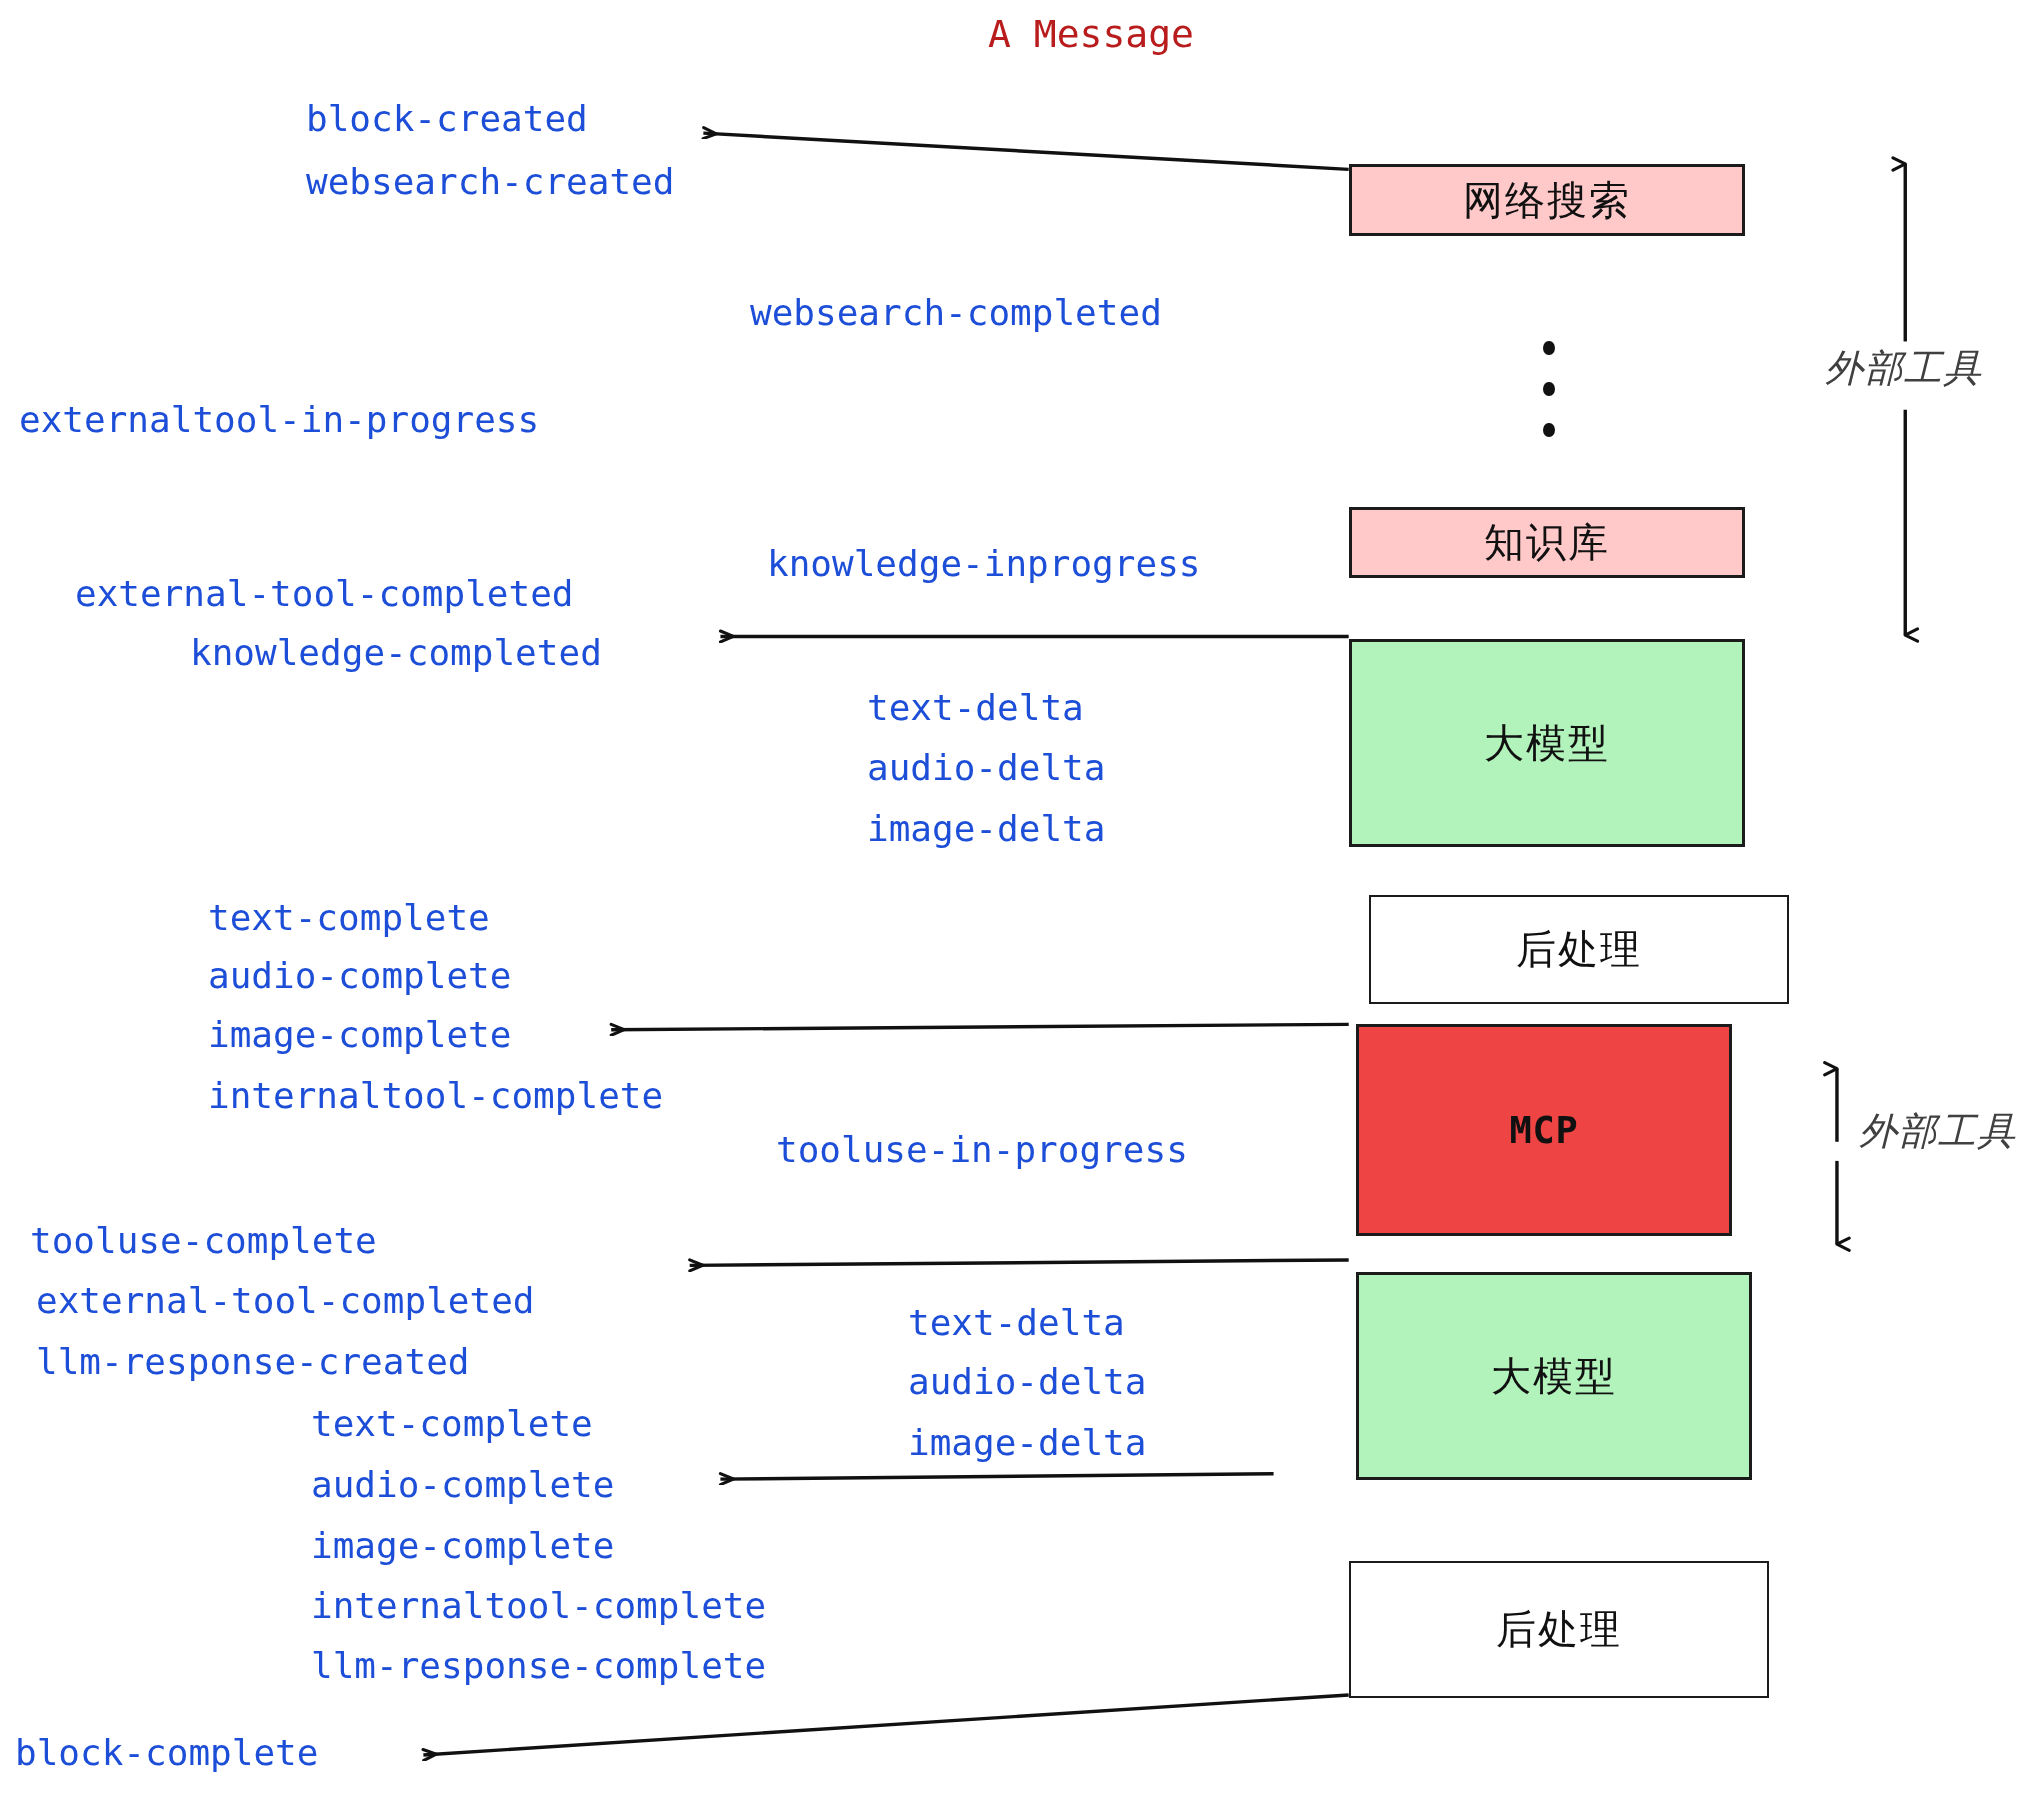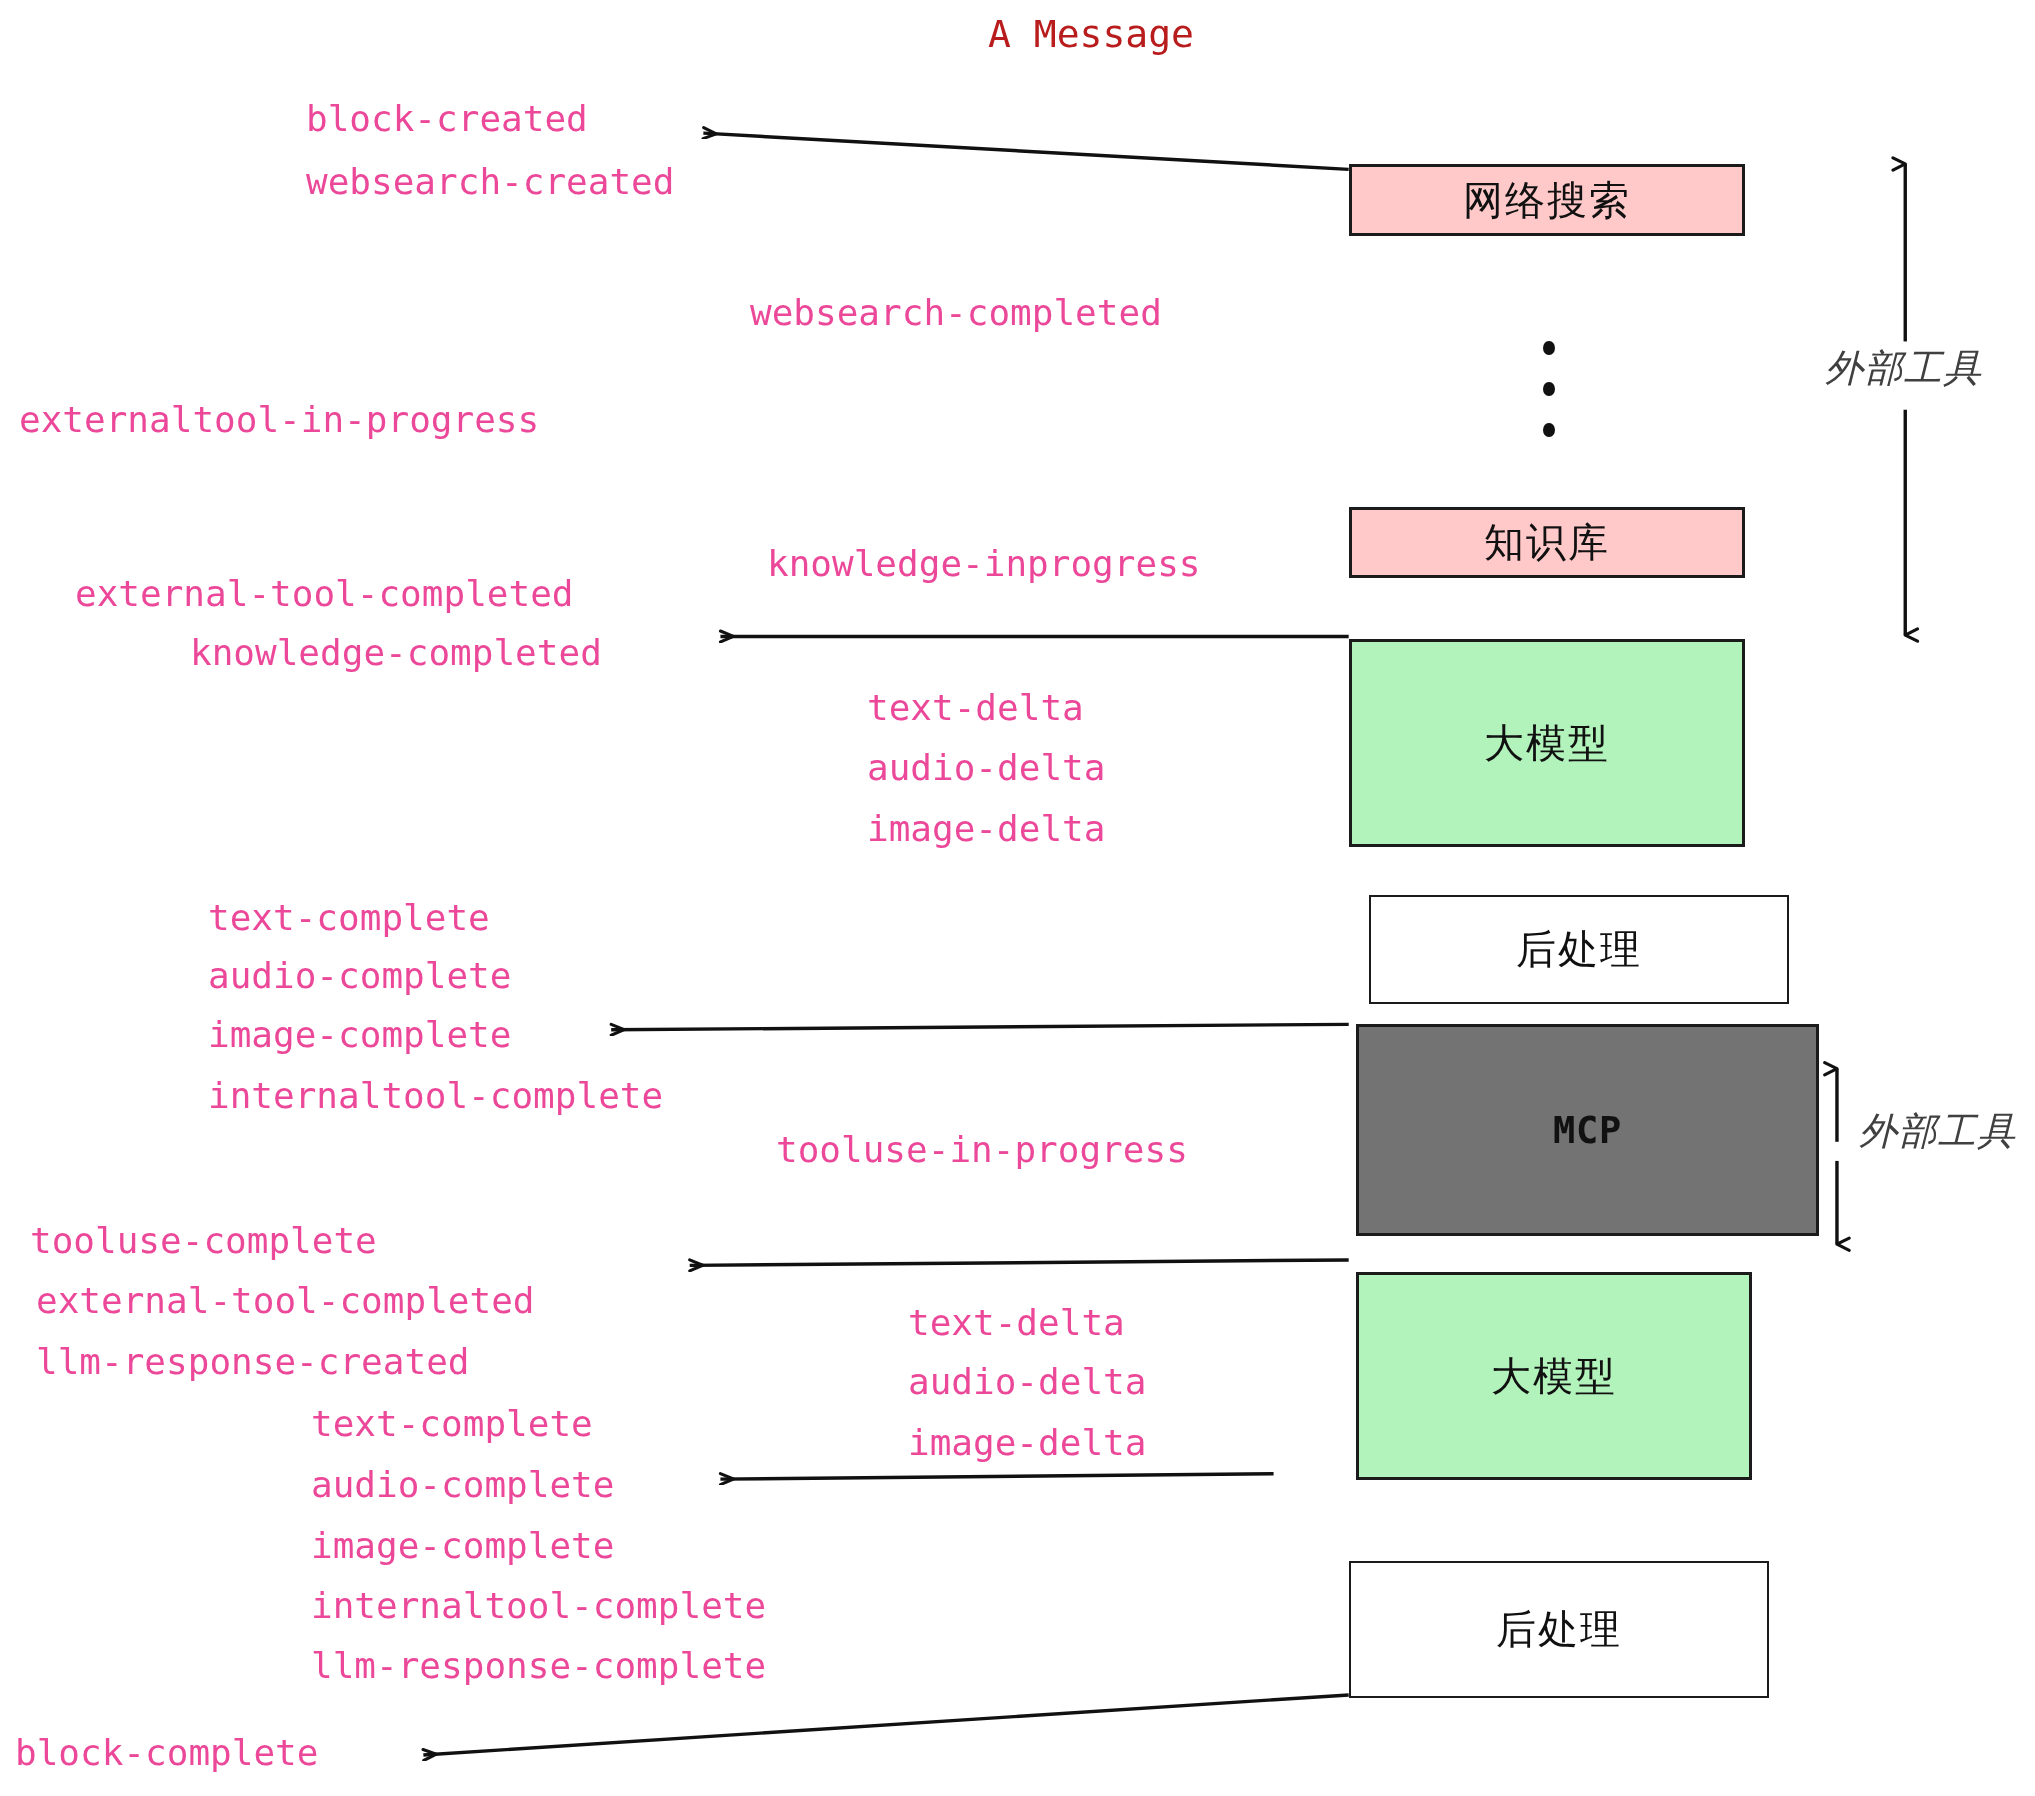--- a/index.html
+++ b/index.html
@@ -14,21 +14,21 @@
     background: #ffffff;
     font-family: "DejaVu Sans Mono", "Liberation Mono", monospace;
     overflow: hidden;
   }
   
   .evt {
     position: absolute;
     font-family: "DejaVu Sans Mono", "Liberation Mono", monospace;
     font-size: 36px;
     line-height: 1.0;
-    color: #ec4899;
+    color: #1d4ed8;
     white-space: nowrap;
     letter-spacing: 0px;
   }
   .title {
     position: absolute;
     font-family: "DejaVu Sans Mono", "Liberation Mono", monospace;
     font-size: 38px;
     color: #b91c1c;
     white-space: nowrap;
     transform: translateX(-50%);
@@ -140,21 +140,21 @@
   </div>
 
   <div class="nodebox" style="left:1349px; top:639px; width:396px; height:208px; background:#B2F2BB;">
     <span>大模型</span>
   </div>
 
   <div class="nodebox" style="left:1369px; top:895px; width:420px; height:109px; background:#FFFFFF; border-width:2.7px;">
     <span>后处理</span>
   </div>
 
-  <div class="nodebox mono" style="left:1356px; top:1024px; width:463px; height:212px; background:#737373;">
+  <div class="nodebox mono" style="left:1356px; top:1024px; width:376px; height:212px; background:#ef4444;">
     <span>MCP</span>
   </div>
 
   <div class="nodebox" style="left:1356px; top:1272px; width:396px; height:208px; background:#B2F2BB;">
     <span>大模型</span>
   </div>
 
   <div class="nodebox" style="left:1349px; top:1561px; width:420px; height:137px; background:#FFFFFF; border-width:2.7px;">
     <span>后处理</span>
   </div>

